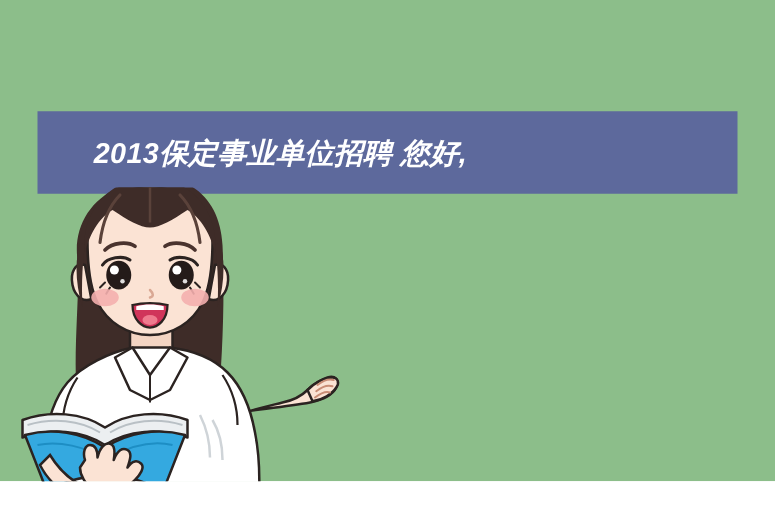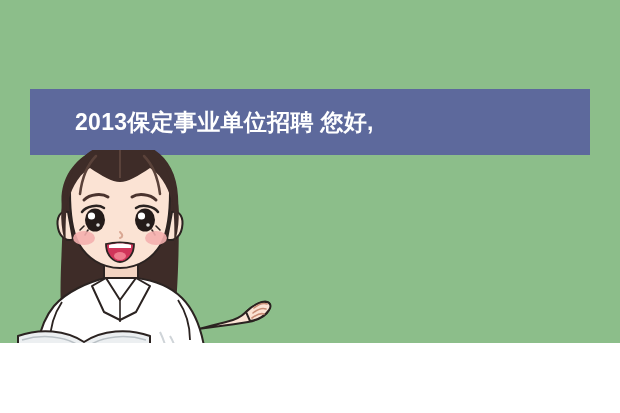--- a/index.html
+++ b/index.html
@@ -3,23 +3,24 @@
 <meta charset="utf-8">
 <style>
   html, body {
     margin: 0;
     padding: 0;
     background: #ffffff;
   }
   #stage {
     position: relative;
     width: 620px;
-    height: 343px;
+    height: 385px;
     overflow: hidden;
     font-family: "Liberation Sans", "DejaVu Sans", sans-serif;
+    font-style: italic;
   }
   .bg {
     position: absolute;
     inset: 0;
     background: #8cbe8a;
   }
   
   .banner {
     position: absolute;
     left: 30px;

